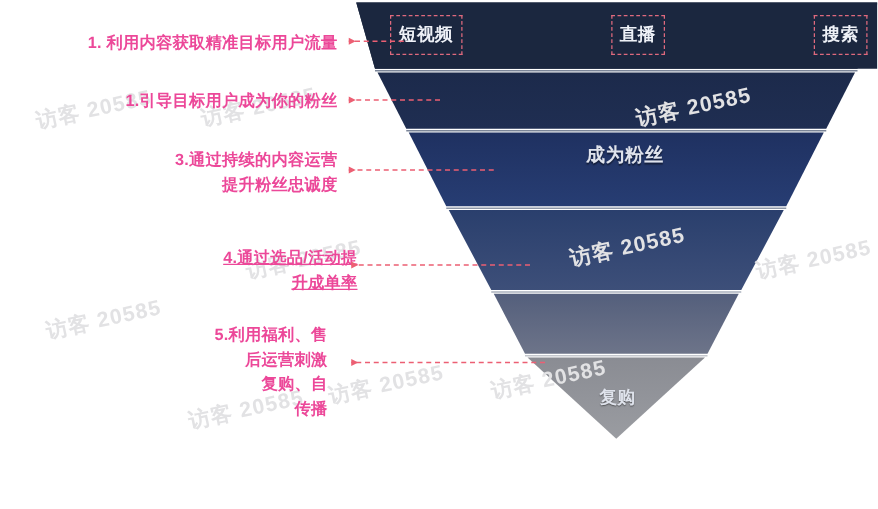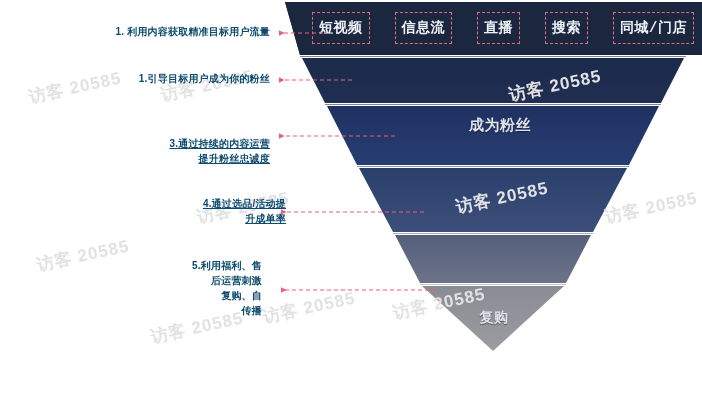--- a/index.html
+++ b/index.html
@@ -90,22 +90,22 @@
     letter-spacing: 0.5px;
     background: transparent;
     font-family: Liberation Mono, monospace;
   }
 
   
   .step {
     position: absolute;
     z-index: 6;
     text-align: right;
-    color: #0c4a6e;
-    font-size: 10px;
+    color: #ec4899;
+    font-size: 13px;
     font-weight: 700;
     line-height: 1.5;
     white-space: pre-line;
     letter-spacing: 0.2px;
     font-family: "Liberation Sans", "DejaVu Sans", sans-serif;
   }
 
   
   #connectors {
     position: absolute;
@@ -173,38 +173,36 @@
     <span class="wm" style="left:604px; top:196px;">访客 20585</span>
     <span class="wm" style="left:455px; top:186px;">访客 20585</span>
     <span class="wm" style="left:262px; top:296px;">访客 20585</span>
     <span class="wm" style="left:392px; top:292px;">访客 20585</span>
     <span class="wm" style="left:36px;  top:244px;">访客 20585</span>
     <span class="wm" style="left:150px; top:316px;">访客 20585</span>
   </div>
 
   <div id="chips">
     <div class="chip">短视频</div>
-    <div class="chip">信息流</div>
     <div class="chip">直播</div>
     <div class="chip">搜索</div>
-    <div class="chip">同城/门店</div>
   </div>
 
   <div class="seg-label" style="left:400px; top:70px; width:200px;margin-top:44px;">成为粉丝</div>
 
 
 
 
   <div class="seg-label small" style="left:427px; top:291px; width:134px;margin-top:16px;">复购</div>
 
   <div class="step" style="left:10px;  top:24px;  width:260px;">1. 利用内容获取精准目标用户流量</div>
 
   <div class="step" style="left:30px;  top:71px;  width:240px;">1.引导目标用户成为你的粉丝</div>
 
-  <div class="step" style="left:60px;  top:136px; width:210px;text-decoration:underline;">3.通过持续的内容运营
+  <div class="step" style="left:60px;  top:118px; width:210px;">3.通过持续的内容运营
 提升粉丝忠诚度</div>
 
   <div class="step" style="left:108px; top:196px; width:178px;text-decoration:underline;">4.通过选品/活动提
 升成单率</div>
 
   <div class="step" style="left:112px; top:258px; width:150px;">5.利用福利、售
 后运营刺激
 复购、自
 传播</div>
 

